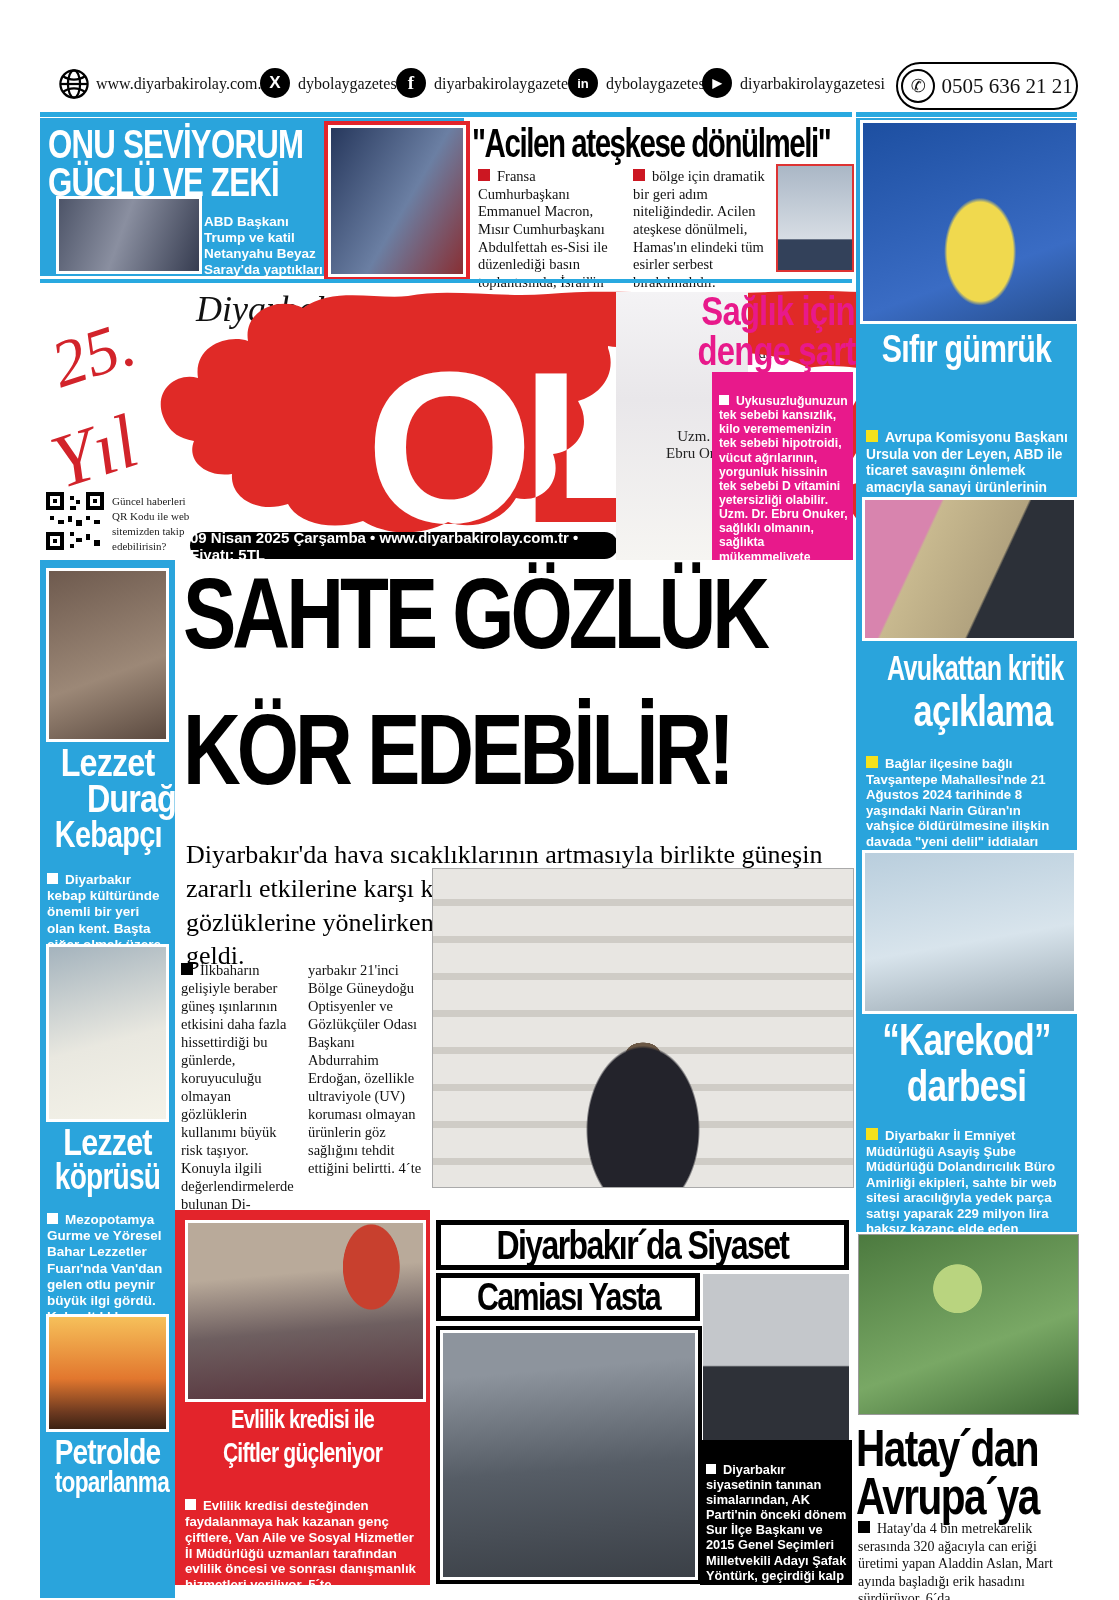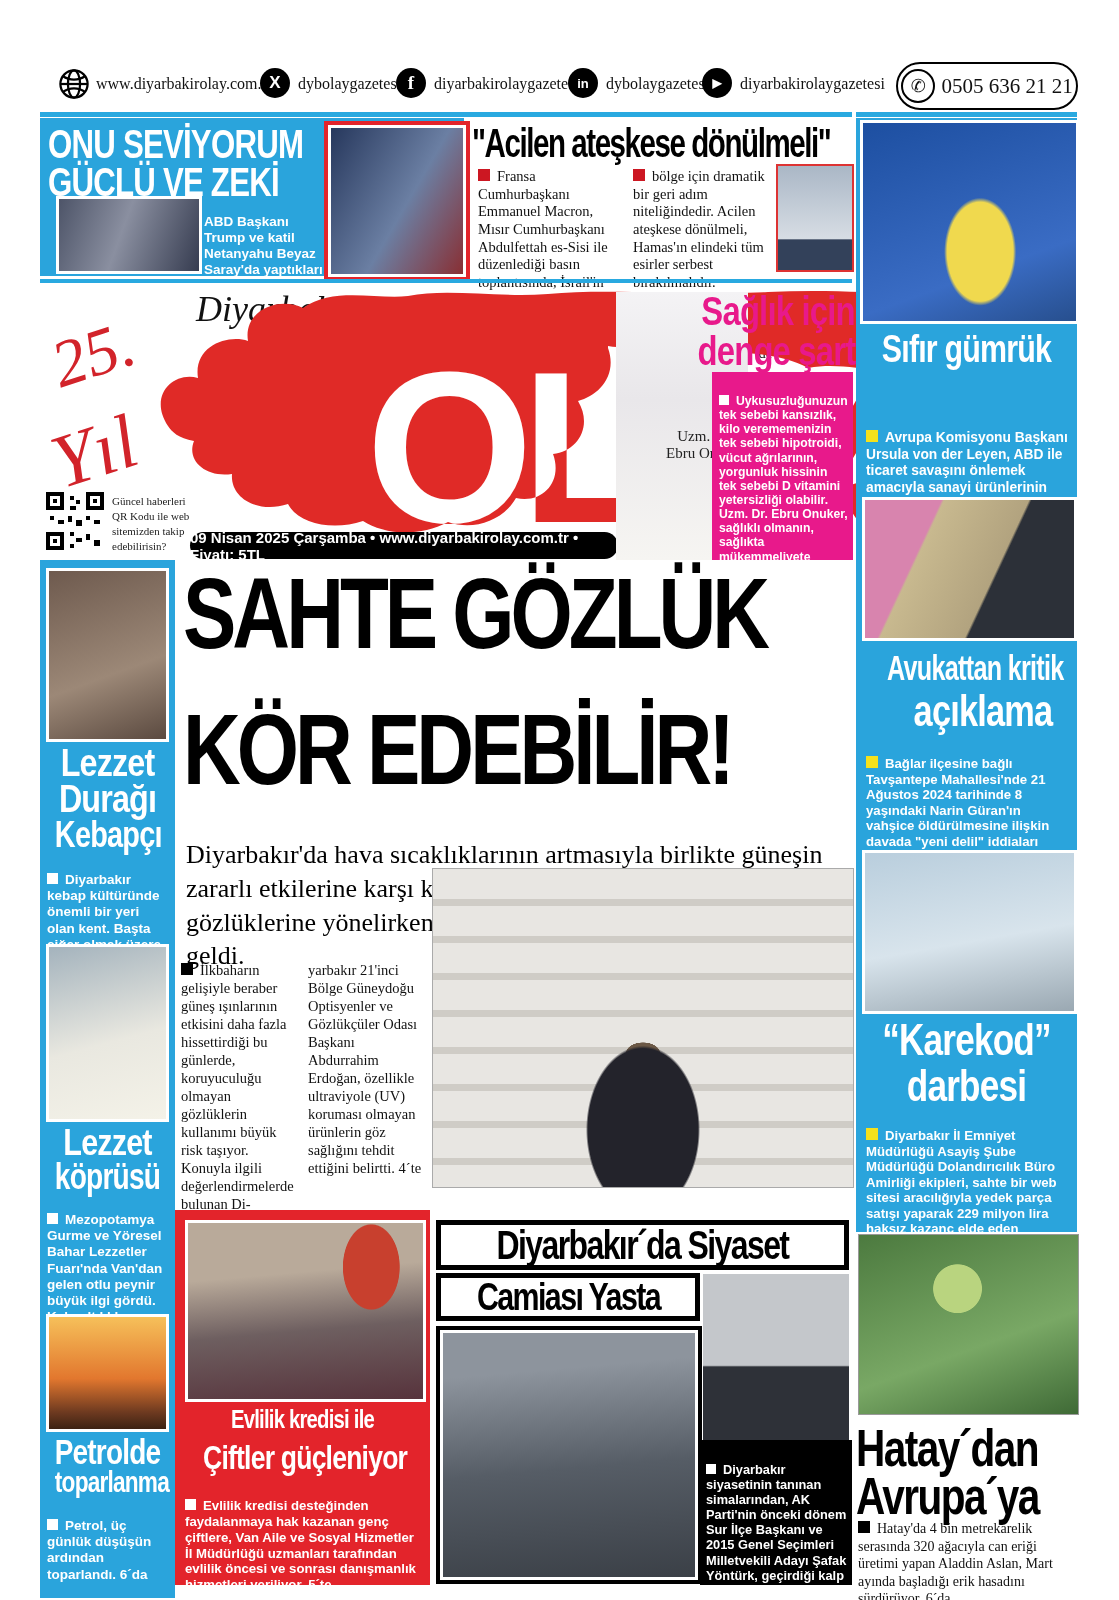--- a/index.html
+++ b/index.html
@@ -147,21 +147,21 @@
     <span class="bodyw" style="font-size:12.2px;line-height:1.16;display:block;">
       <span class="sq sq-w" style="width:10px;height:10px;"></span><span>Uykusuzluğunuzun tek sebebi kansızlık, kilo verememenizin tek sebebi hipotroidi, vücut ağrılarının, yorgunluk hissinin tek sebebi D vitamini yetersizliği olabilir. Uzm. Dr. Ebru Onuker, sağlıklı olmanın, sağlıkta mükemmeliyete ulaşmanın tüm sistemlerin uyumu ile mümkün olduğunu söyledi. 2´de</span>
     </span>
   </div>
 
   <div class="abs bluebx" style="left:40px;top:560px;width:135px;height:1038px;"></div>
   <div class="abs ph wframe" style="left:46px;top:568px;width:117px;height:168px;background:linear-gradient(160deg,#6e5a4e,#9c8877 60%,#5b4a40);"></div>
   <div class="abs hw" style="left:40px;top:742px;width:135px;font-size:38px;">
       <span class="cxc" style="transform:scaleX(0.85);">Lezzet</span>
     </div>
-  <div class="abs hw" style="left:40px;top:778px;width:135px;font-size:38px;">
+  <div class="abs hw" style="left:40px;top:778px;width:135px;font-size:38px;padding-left:28px;">
       <span class="cxc" style="transform:scaleX(0.85);">Durağı</span>
     </div>
   <div class="abs hw" style="left:40px;top:814px;width:135px;font-size:37px;">
       <span class="cxc" style="transform:scaleX(0.78);">Kebapçı</span>
     </div>
   <div class="abs bodyw" style="left:47px;top:856px;width:122px;font-size:13.5px;line-height:1.2;">
     <span class="sq sq-w" style="width:11px;height:11px;"></span><span>Diyarbakır kebap kültüründe önemli bir yeri olan kent. Başta ciğer olmak üzere etin ustaları hünerlerini ortaya koyuyor. 4´te</span>
   </div>
   <div class="abs ph wframe" style="left:46px;top:944px;width:117px;height:172px;background:linear-gradient(165deg,#a4b3bd,#e9e8e0 55%,#f4f2e8);"></div>
   <div class="abs hw" style="left:40px;top:1122px;width:135px;font-size:36px;">
@@ -173,23 +173,20 @@
   <div class="abs bodyw" style="left:47px;top:1196px;width:122px;font-size:13.5px;line-height:1.2;">
     <span class="sq sq-w" style="width:11px;height:11px;"></span><span>Mezopotamya Gurme ve Yöresel Bahar Lezzetler Fuarı'nda Van'dan gelen otlu peynir büyük ilgi gördü. Kahvaltılıkların yıldızı, Diyarbakırlıların sofralarına taşındı. 4´te</span>
   </div>
   <div class="abs ph wframe" style="left:46px;top:1314px;width:117px;height:112px;background:linear-gradient(180deg,#f6c05a,#e2772e 55%,#6e3a20 85%,#3c2213);"></div>
   <div class="abs hw" style="left:40px;top:1432px;width:135px;font-size:35px;">
       <span class="cxc" style="transform:scaleX(0.8);">Petrolde</span>
     </div>
   <div class="abs hw" style="left:40px;top:1466px;width:135px;font-size:29px;">
       <span class="cxc" style="transform:scaleX(0.78);">toparlanma</span>
     </div>
-  <div class="abs bodyw" style="left:47px;top:1502px;width:122px;font-size:13.5px;line-height:1.2;">
-    <span class="sq sq-w" style="width:11px;height:11px;"></span><span>Petrol, üç günlük düşüşün ardından toparlandı. 6´da</span>
-  </div>
 
   <div class="abs bluebx" style="left:856px;top:118px;width:221px;height:1114px;"></div>
   <div class="abs ph wframe" style="left:860px;top:120px;width:213px;height:198px;background:radial-gradient(60px 90px at 55% 65%,#f0d94e 55%,transparent 60%),linear-gradient(160deg,#1d4fa1,#3a6cc4 70%,#274f8e);"></div>
   <div class="abs hw" style="left:856px;top:328px;width:221px;font-size:38px;">
       <span class="cxc" style="transform:scaleX(0.8);">Sıfır gümrük</span>
     </div>
   <div class="abs bodyw" style="left:866px;top:414px;width:202px;font-size:13.8px;line-height:1.2;">
     <span class="sq sq-y"></span><span>Avrupa Komisyonu Başkanı Ursula von der Leyen, ABD ile ticaret savaşını önlemek amacıyla sanayi ürünlerinin ticaretinde sıfıra karşı sıfır vergi teklifinde bulunduklarını açıkladı. 7´de</span>
   </div>
   <div class="abs ph wframe" style="left:862px;top:497px;width:209px;height:138px;background:linear-gradient(115deg,#d884ae 28%,#c8b98f 29%,#b2a37f 60%,#2c3038 61%);"></div>
@@ -236,21 +233,21 @@
   <div class="abs ph" style="left:432px;top:868px;width:420px;height:318px;border:1px solid #aaa;
               background:radial-gradient(95px 140px at 50% 82%,#23232b 58%,transparent 60%),
                          radial-gradient(28px 18px at 50% 58%,#6b5846 60%,transparent 62%),
                          repeating-linear-gradient(180deg,#e8e6e2 0 30px,#cfccc6 30px 37px);"></div>
 
   <div class="abs" style="left:175px;top:1210px;width:255px;height:375px;background:#e3242b;"></div>
   <div class="abs ph wframe" style="left:185px;top:1220px;width:235px;height:176px;background:radial-gradient(40px 60px at 78% 25%,#c8402e 70%,transparent 72%),linear-gradient(175deg,#b9aa9a 30%,#6e5f60 60%,#57333c);"></div>
   <div class="abs hw" style="left:175px;top:1404px;width:255px;font-size:26px;">
       <span class="cxc" style="transform:scaleX(0.78);">Evlilik kredisi ile</span>
     </div>
-  <div class="abs hw" style="left:175px;top:1438px;width:255px;font-size:34px;">
+  <div class="abs hw" style="left:175px;top:1438px;width:255px;font-size:27px;">
       <span class="cxc" style="transform:scaleX(0.78);">Çiftler güçleniyor</span>
     </div>
   <div class="abs bodyw" style="left:185px;top:1482px;width:237px;font-size:13.2px;line-height:1.2;">
     <span class="sq sq-w" style="width:11px;height:11px;"></span><span>Evlilik kredisi desteğinden faydalanmaya hak kazanan genç çiftlere, Van Aile ve Sosyal Hizmetler İl Müdürlüğü uzmanları tarafından evlilik öncesi ve sonrası danışmanlık hizmetleri veriliyor. 5´te</span>
   </div>
 
   <div class="abs" style="left:436px;top:1220px;width:413px;height:50px;border:5px solid #000;background:#fff;box-sizing:border-box;display:flex;align-items:center;justify-content:center;">
     <span class="hb" style="font-size:40px;"><span class="cx" style="transform:scaleX(0.8);transform-origin:50% 50%;">Diyarbakır´da Siyaset</span></span>
   </div>
   <div class="abs" style="left:436px;top:1273px;width:264px;height:48px;border:5px solid #000;background:#fff;box-sizing:border-box;display:flex;align-items:center;justify-content:center;">

